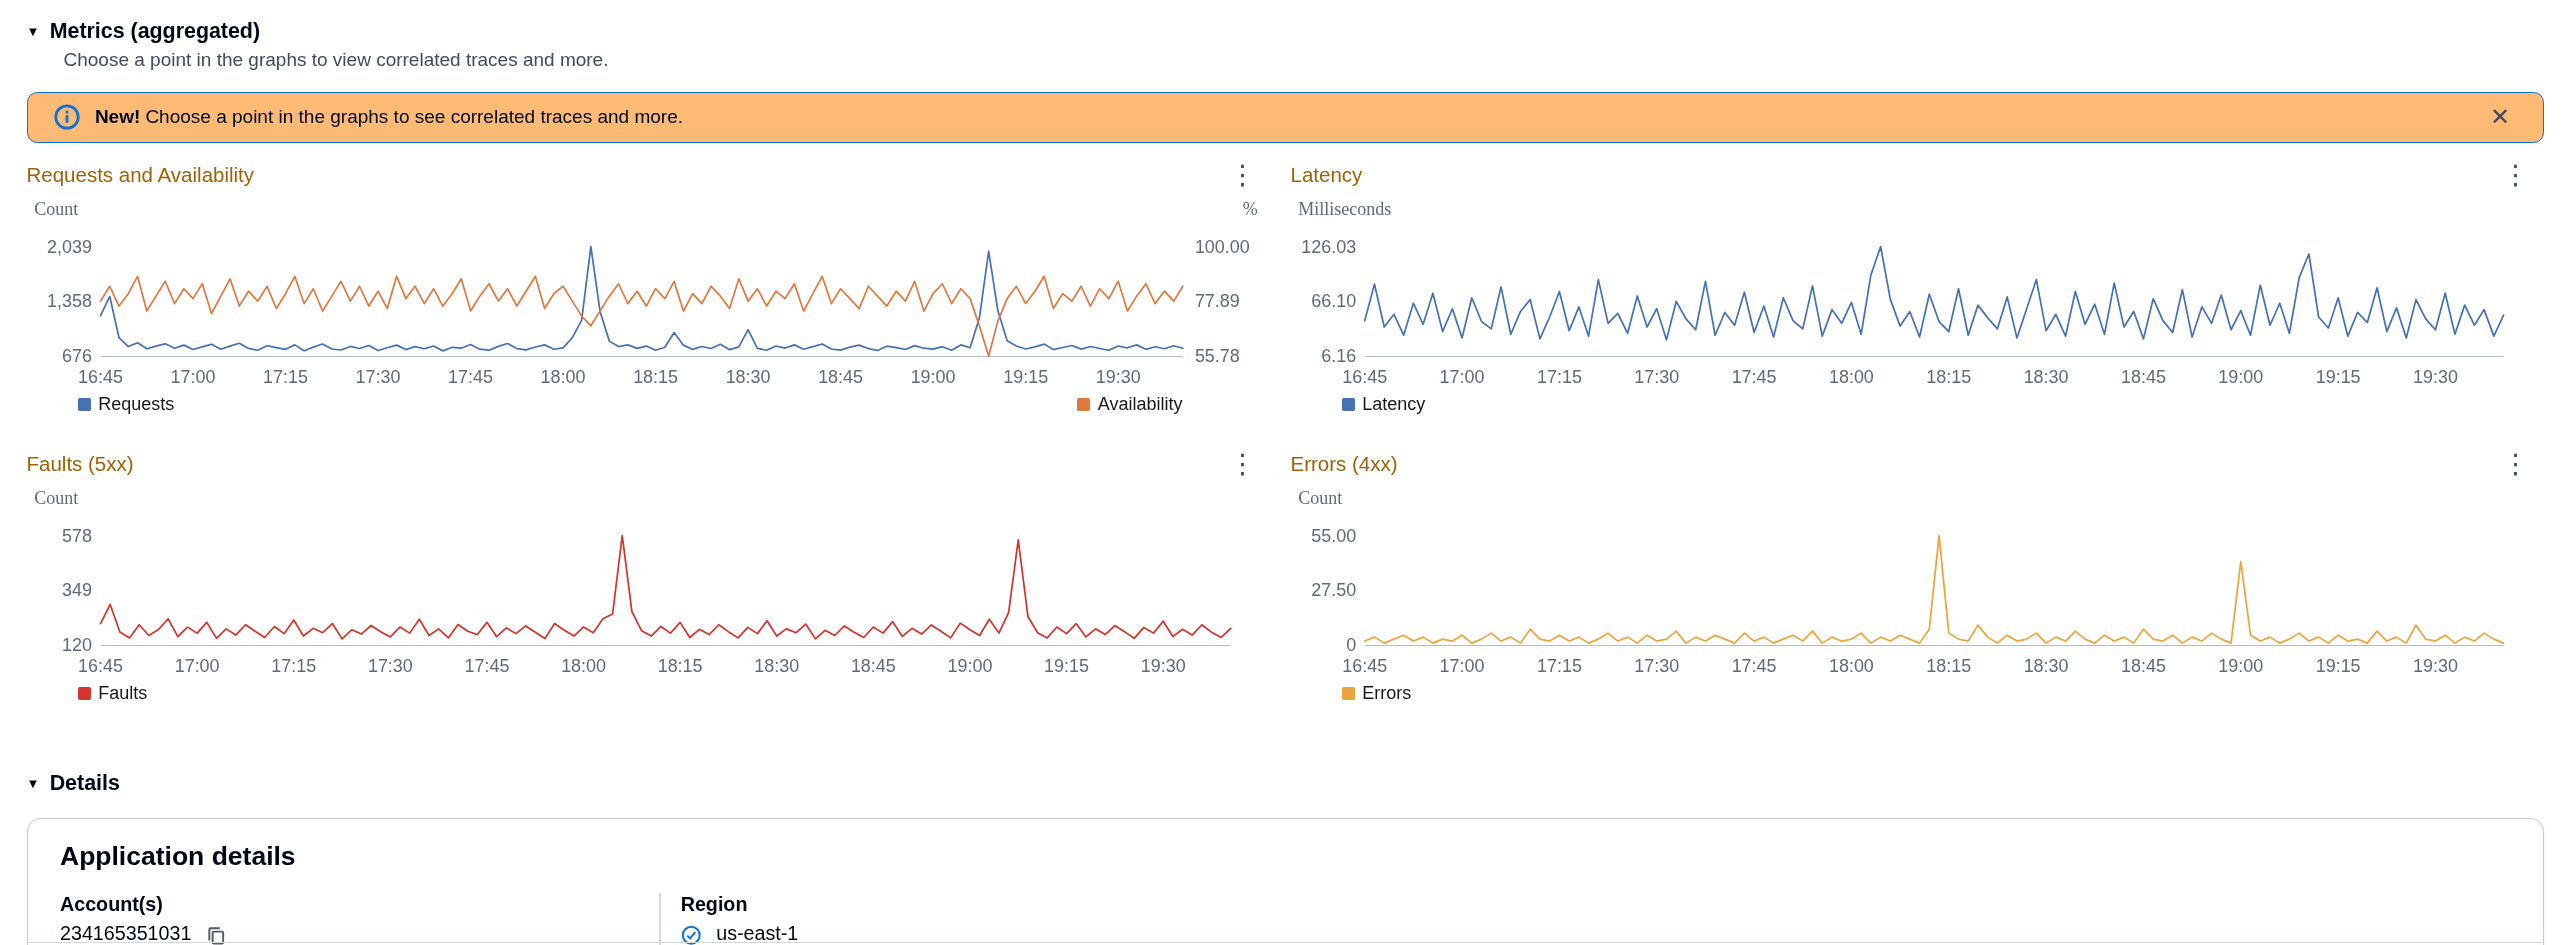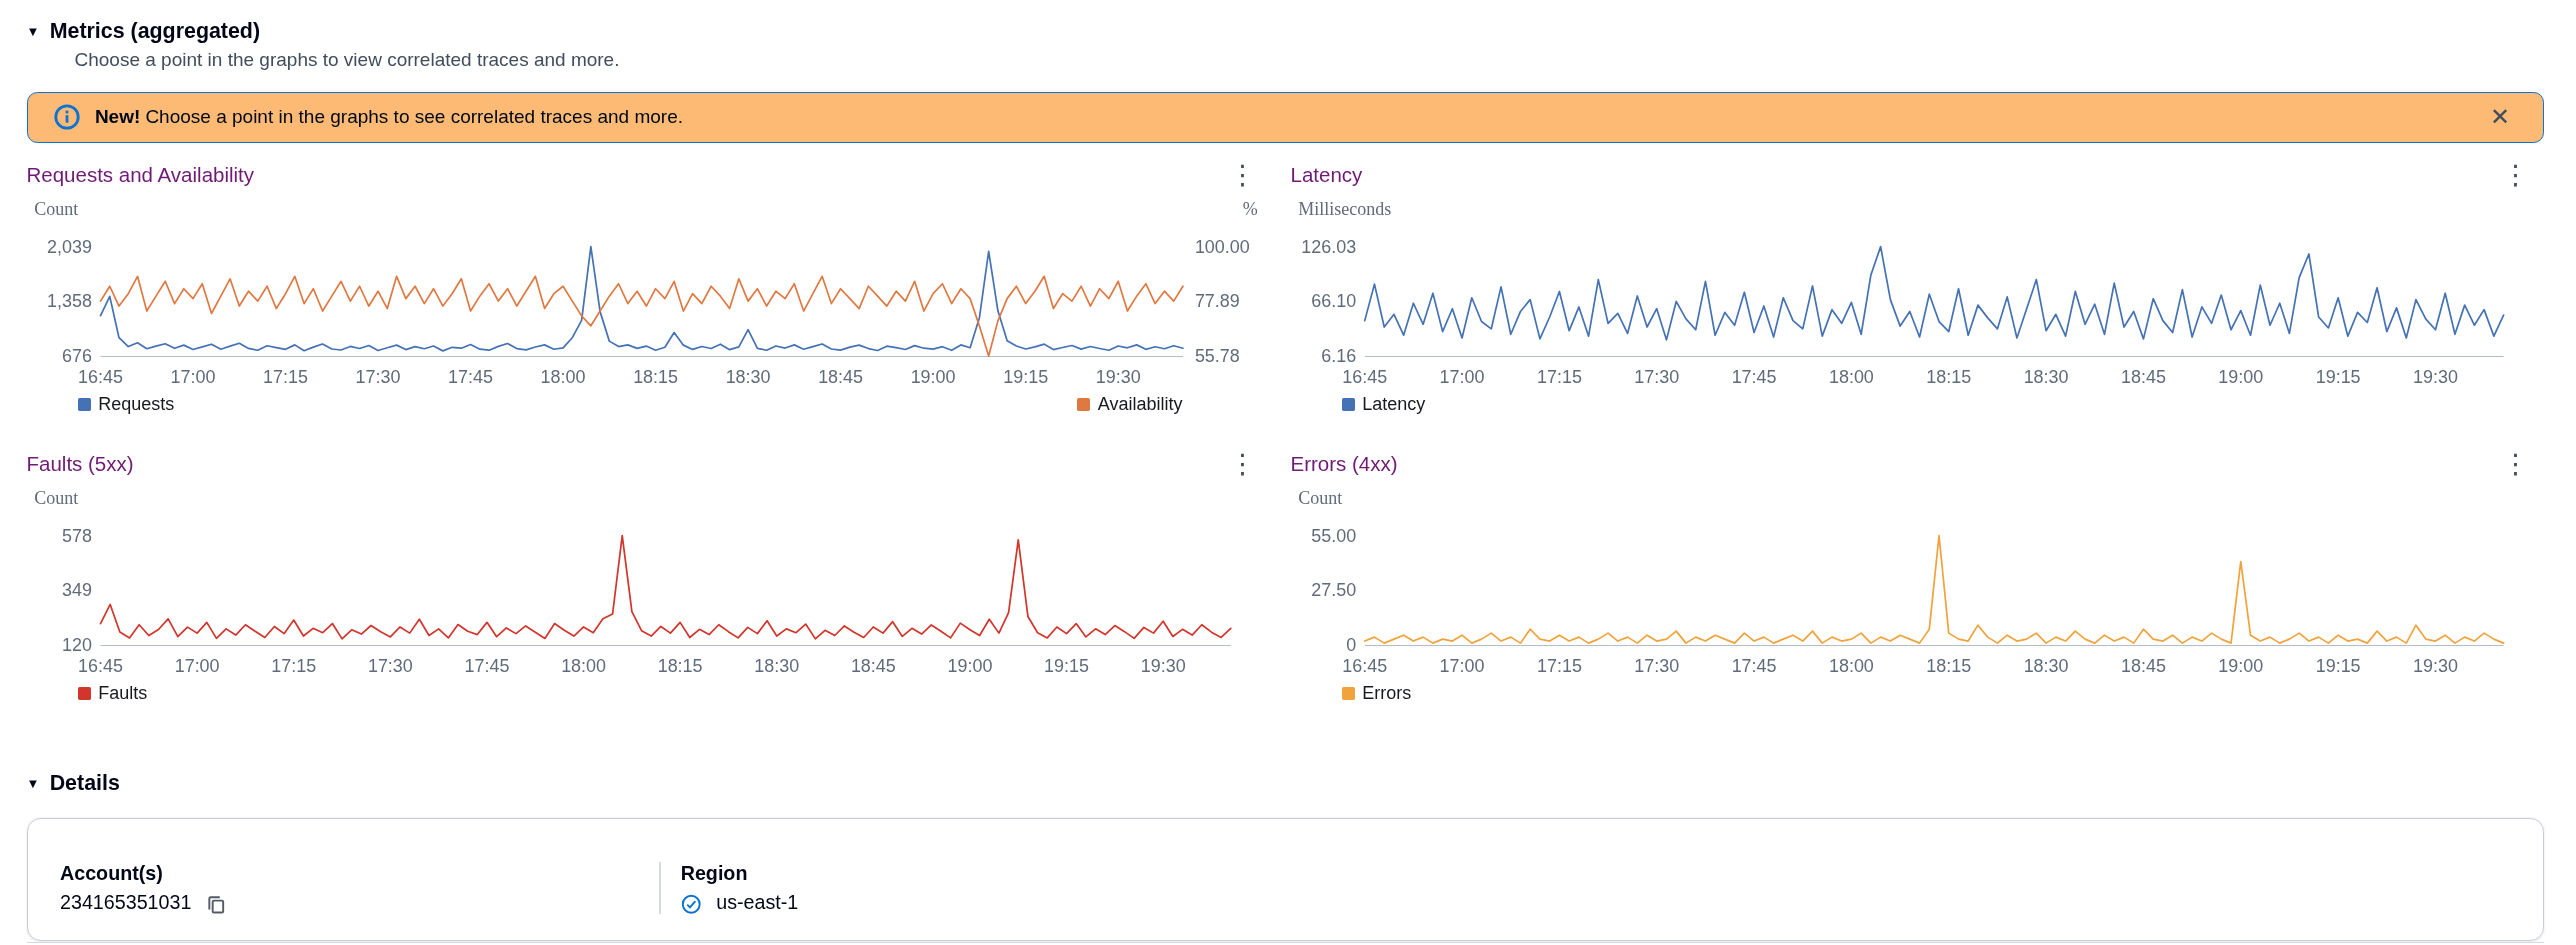--- a/index.html
+++ b/index.html
@@ -6,37 +6,37 @@
   body{
     width:2576px;height:946px;overflow:hidden;position:relative;
     font-family:"Liberation Sans","DejaVu Sans",sans-serif;color:#000716;
   }
   .content{padding:19px 32px 0 26.5px;}
 
   
   .section-head{display:flex;align-items:center;gap:10.3px;cursor:pointer;width:max-content;}
   .caret{font-size:13px;line-height:1;color:#000716;}
   .section-title{font-size:21.4px;font-weight:bold;}
-  .section-sub{margin-left:48px;margin-top:5.1px;font-size:19px;color:#414d5c;}
+  .section-sub{margin-left:37px;margin-top:5.1px;font-size:19px;color:#414d5c;}
 
   
   .banner{
     margin-top:20.5px;height:51px;box-sizing:border-box;
     border:1.7px solid #0972d3;border-radius:10.3px;background:#fdba74;
     display:flex;align-items:center;padding:0 26px;gap:15.4px;
   }
   .banner-text{font-size:19px;color:#000716;}
   .banner-text b{margin-right:5.1px;}
   .banner-close{margin-left:auto;font-size:24px;color:#414d5c;cursor:pointer;line-height:1;padding:3.4px 6.8px;}
 
   
   .charts{display:grid;grid-template-columns:1238px 1247px;column-gap:26px;row-gap:34px;margin-top:17px;}
   .card{position:relative;}
   .card-head{display:flex;justify-content:space-between;align-items:center;height:31px;}
-  .chart-title{font-size:20.5px;color:#701a75;}
+  .chart-title{font-size:20.5px;color:#a16207;}
   .kebab{font-size:27px;color:#414d5c;cursor:pointer;line-height:1;padding:0 8.6px;letter-spacing:0;}
   .unit-row{display:flex;justify-content:space-between;font-size:18px;color:#5f6b7a;margin-top:8.6px;height:22px;padding:0 6.8px 0 7.7px;font-family:Liberation Serif, serif;}
   svg.chart{display:block;}
   svg.chart text.tick{font-size:21px;fill:#5f6b7a;font-family:"Liberation Sans","DejaVu Sans",sans-serif;}
   .legend{display:flex;justify-content:space-between;margin-top:1.7px;font-size:18px;color:#16191f;}
   .legend-left{display:flex;gap:26px;margin-left:51px;align-items:flex-end;}
   .legend-right{margin-right:82px;}
   .legend-item{display:flex;align-items:center;gap:7.7px;cursor:pointer;}
   .swatch{width:13px;height:13px;border-radius:1.7px;display:inline-block;background:#ccc;}
 
@@ -244,20 +244,21 @@
     </div>
 
   </div>
 
   <div class="section-head details-head">
     <span class="caret">▼</span>
     <span class="section-title">Details</span>
   </div>
 
   <div class="details-card">
+    <div class="details-title">Application details</div>
     <div class="details-row">
       <div class="field field-1">
         <span class="field-label">Account(s)</span>
         <span class="field-value">
           <span>234165351031</span>
           <span class="icon-btn">
             <svg width="20.5" height="20.5" viewBox="0 0 16 16">
               <rect x="5.2" y="5.2" width="8.2" height="9.2" rx="1" fill="none" stroke="#545b64" stroke-width="1.5"></rect>
               <path d="M10.8 2.6 H3.6 a1 1 0 0 0 -1 1 V12" fill="none" stroke="#545b64" stroke-width="1.5"></path>
             </svg>

